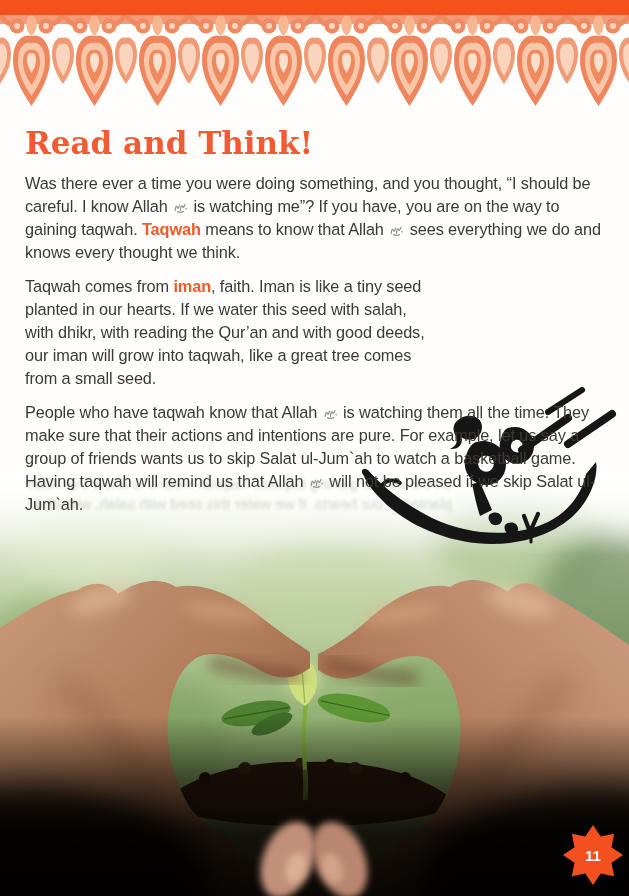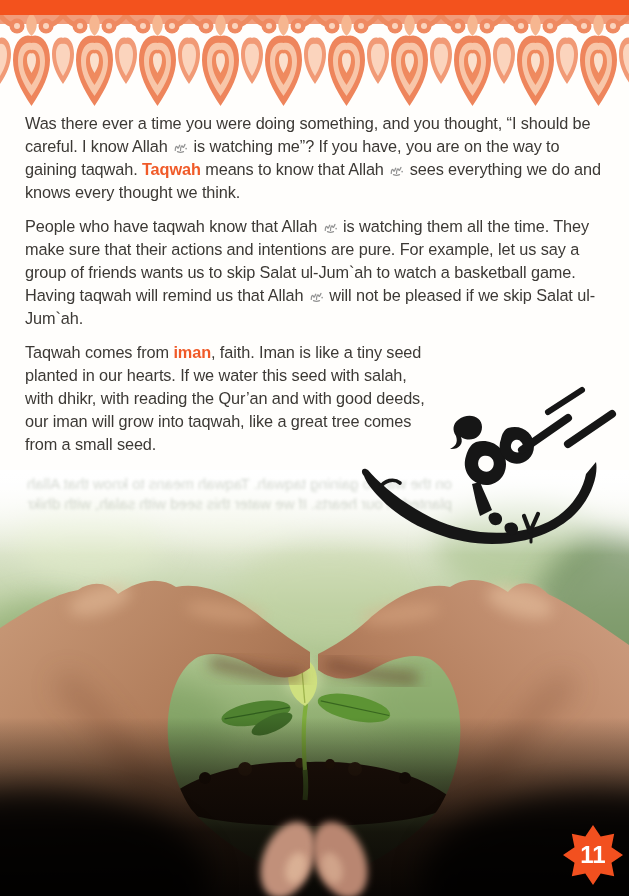--- a/index.html
+++ b/index.html
@@ -33,21 +33,21 @@
     color:#6f7d68;font-size:15px;line-height:20px;white-space:nowrap;overflow:hidden;
   }
   .ghost.l1{top:474px;}
   .ghost.l2{top:494px;}
   
   .photo{position:absolute;left:0;top:470px;width:629px;height:426px;z-index:1;}
   
   .badge{position:absolute;left:562px;top:824px;width:62px;height:62px;z-index:5;}
   .badge .num{
     position:absolute;inset:0;display:flex;align-items:center;justify-content:center;
-    color:#ffffff;font-weight:bold;font-size:24px;font-family:"Liberation Sans",sans-serif;
+    color:#ffffff;font-weight:bold;font-size:15px;font-family:"Liberation Sans",sans-serif;
   }
 </style>
 </head>
 <body>
 
 <div class="page">
 
   <svg class="ornament" viewBox="0 0 629 112" aria-hidden="true">
     <defs>
       <g id="u">
@@ -243,52 +243,53 @@
       <path d="M28,102 C32,94 42,92 48,97" stroke="#161616" stroke-width="3.6" fill="none" stroke-linecap="round"></path>
 
       <path d="M138,128 C144,124 151,128 150,134 C149,140 141,141 138,136 C136,133 136,130 138,128 Z"></path>
       <path d="M154,138 C160,134 167,138 166,144 C165,150 157,151 154,146 C152,143 152,140 154,138 Z"></path>
       <path d="M172,130 L178,146 L186,128" stroke="#161616" stroke-width="4.2" fill="none" stroke-linecap="round" stroke-linejoin="round"></path>
       <path d="M179,148 L179,156" stroke="#161616" stroke-width="3" fill="none" stroke-linecap="round"></path>
     </g>
   </svg>
 
   <div class="content">
+    <h1 class="page-title">Read and Think!</h1>
     <div class="text-block">
         <p><span>Was there ever a time you were doing something, and you thought, “I should be careful. I know Allah </span><svg class="swt" viewBox="0 0 20 14" width="15" height="11" aria-hidden="true" style="display: inline-block;">
     <g stroke="#939393" stroke-width="1.6" fill="none" stroke-linecap="round">
       <path d="M3,11 C3,6 5,4 6,7 C7,10 8,5 9,4"></path>
       <path d="M10,11 C10,6 12,3 13,6 C14,9 15,4 16,3"></path>
       <path d="M6,12.5 Q10,14.5 14,12.5"></path>
     </g>
     <circle cx="17.5" cy="8.5" r="1.1" fill="#939393"></circle>
   </svg><span> is watching me”? If you have, you are on the way to gaining taqwah. </span><span class="kw">Taqwah</span><span> means to know that Allah </span><svg class="swt" viewBox="0 0 20 14" width="15" height="11" aria-hidden="true" style="display: inline-block;">
     <g stroke="#939393" stroke-width="1.6" fill="none" stroke-linecap="round">
       <path d="M3,11 C3,6 5,4 6,7 C7,10 8,5 9,4"></path>
       <path d="M10,11 C10,6 12,3 13,6 C14,9 15,4 16,3"></path>
       <path d="M6,12.5 Q10,14.5 14,12.5"></path>
     </g>
     <circle cx="17.5" cy="8.5" r="1.1" fill="#939393"></circle>
   </svg><span> sees everything we do and knows every thought we think.</span></p>
+        <p><span class="callig-spacer"></span><span>Taqwah comes from </span><span class="kw">iman</span><span>, faith. Iman is like a tiny seed planted in our hearts. If we water this seed with salah, with dhikr, with reading the Qur’an and with good deeds, our iman will grow into taqwah, like a great tree comes from a small seed.</span></p>
         <p><span>People who have taqwah know that Allah </span><svg class="swt" viewBox="0 0 20 14" width="15" height="11" aria-hidden="true" style="display: inline-block;">
     <g stroke="#939393" stroke-width="1.6" fill="none" stroke-linecap="round">
       <path d="M3,11 C3,6 5,4 6,7 C7,10 8,5 9,4"></path>
       <path d="M10,11 C10,6 12,3 13,6 C14,9 15,4 16,3"></path>
       <path d="M6,12.5 Q10,14.5 14,12.5"></path>
     </g>
     <circle cx="17.5" cy="8.5" r="1.1" fill="#939393"></circle>
   </svg><span> is watching them all the time. They make sure that their actions and intentions are pure. For example, let us say a group of friends wants us to skip Salat ul-Jum`ah to watch a basketball game. Having taqwah will remind us that Allah </span><svg class="swt" viewBox="0 0 20 14" width="15" height="11" aria-hidden="true" style="display: inline-block;">
     <g stroke="#939393" stroke-width="1.6" fill="none" stroke-linecap="round">
       <path d="M3,11 C3,6 5,4 6,7 C7,10 8,5 9,4"></path>
       <path d="M10,11 C10,6 12,3 13,6 C14,9 15,4 16,3"></path>
       <path d="M6,12.5 Q10,14.5 14,12.5"></path>
     </g>
     <circle cx="17.5" cy="8.5" r="1.1" fill="#939393"></circle>
   </svg><span> will not be pleased if we skip Salat ul-Jum`ah.</span></p>
-        <p><span class="callig-spacer"></span><span>Taqwah comes from </span><span class="kw">iman</span><span>, faith. Iman is like a tiny seed planted in our hearts. If we water this seed with salah, with dhikr, with reading the Qur’an and with good deeds, our iman will grow into taqwah, like a great tree comes from a small seed.</span></p>
       </div>
   </div>
 
   <div class="badge">
     <svg width="62" height="62" viewBox="0 0 62 62" aria-hidden="true">
       <polygon fill="#f2501f" points="31,1 38.7,12.5 52.2,9.8 49.5,23.3 61,31 49.5,38.7 52.2,52.2 38.7,49.5 31,61 23.3,49.5 9.8,52.2 12.5,38.7 1,31 12.5,23.3 9.8,9.8 23.3,12.5"></polygon>
     </svg>
     <div class="num">11</div>
   </div>
 

